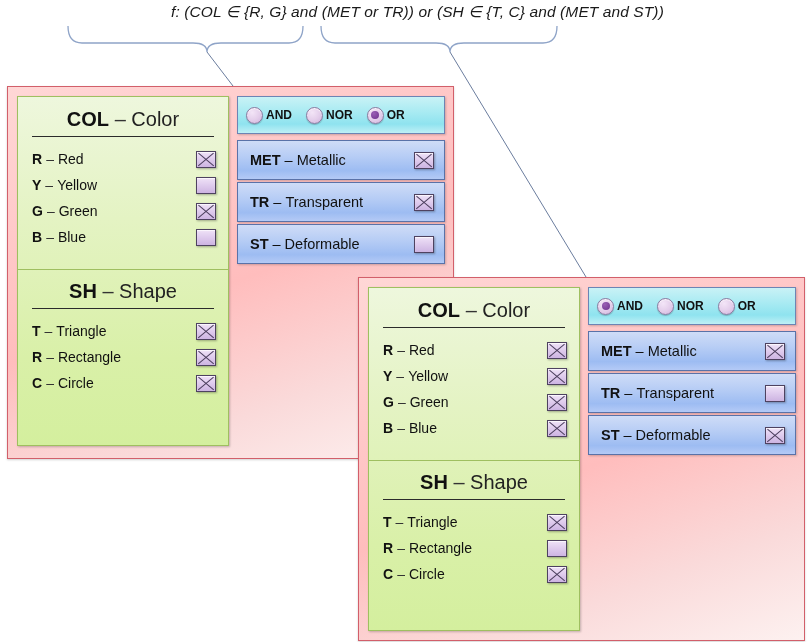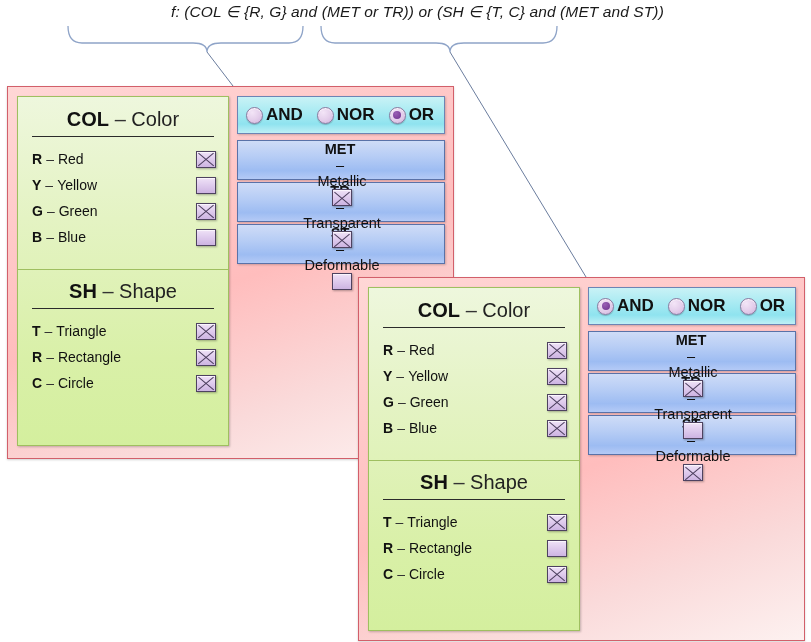--- a/index.html
+++ b/index.html
@@ -82,21 +82,21 @@
   .radio-row {
     display: flex; align-items: center;
     height: 38px;
     border: 1.1px solid #6d84b4;
     background: linear-gradient(180deg, #c9f2f6 0%, #a6eaf2 45%, #8fe3ef 75%, #bff0f6 100%);
     box-shadow: 1px 1px 2px rgba(0,0,0,.2);
     padding: 0 6px 0 8px;
     gap: 2px;
   }
   .radio-item { display:flex; align-items:center; gap:3px; }
-  .radio-item .rlab { font-size: 17px; font-weight: bold; color:#111; }
+  .radio-item .rlab { font-size: 12px; font-weight: bold; color:#111; }
   .radio-item + .radio-item { margin-left: 12px; justify-content: space-between; }
 
   .radio {
     width: 17px; height: 17px; border-radius: 50%;
     border: 1px solid #8a7aa0;
     background: radial-gradient(circle at 35% 30%, #f3e5f7 0%, #e3cdea 55%, #cfb3dd 100%);
     box-shadow: inset 0 1px 1px rgba(255,255,255,.8), 0 1px 1px rgba(0,0,0,.22);
     position: relative; flex: none;
   }
   .radio.on::after {
@@ -105,21 +105,21 @@
     background: radial-gradient(circle at 35% 30%, #9a5fb5 0%, #7b3f9a 70%, #5e2d78 100%);
   }
 
   .pred-row {
     display:flex; align-items:center;
     height: 40px; margin-top: 2px;
     border: 1.1px solid #5a72a8;
     background: linear-gradient(180deg, #cfdcf7 0%, #b7cdf5 40%, #9dbcf2 78%, #b4caf6 100%);
     box-shadow: 1px 1px 2px rgba(0,0,0,.2);
     padding: 0 10px 0 12px;
-    font-size: 14.5px; color:#111;flex-direction:column;
+    font-size: 14.5px; color:#111;
   }
   .pred-row .code { font-weight:bold; margin-right:4px; }
   .pred-row .dash { margin-right:4px; }
   .pred-row .spacer { flex:1 1 auto; }
 
   
   .cbx {
     width: 20px; height: 17px; flex: none;
     border: 1.2px solid #4e4260;
     background: linear-gradient(180deg, #efe2f7 0%, #e0cdee 45%, #cdb4e2 100%);

